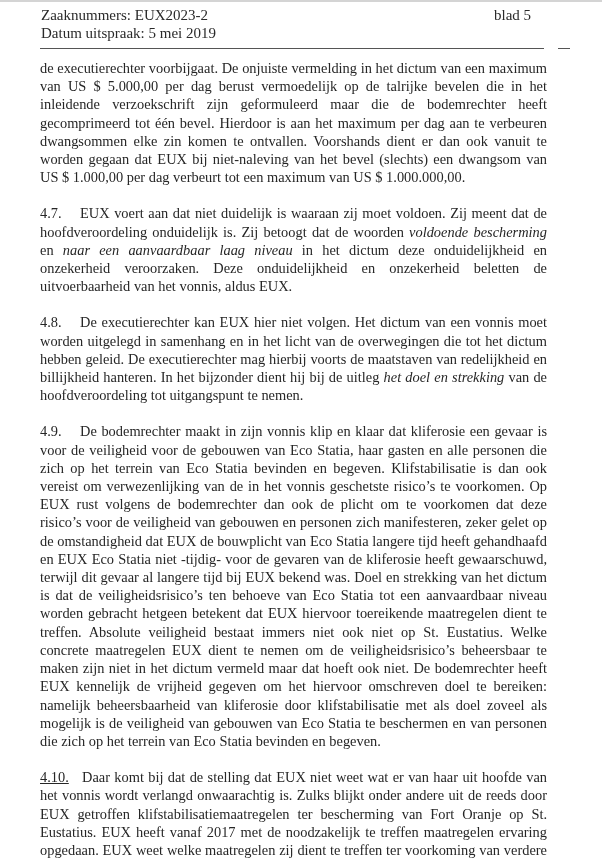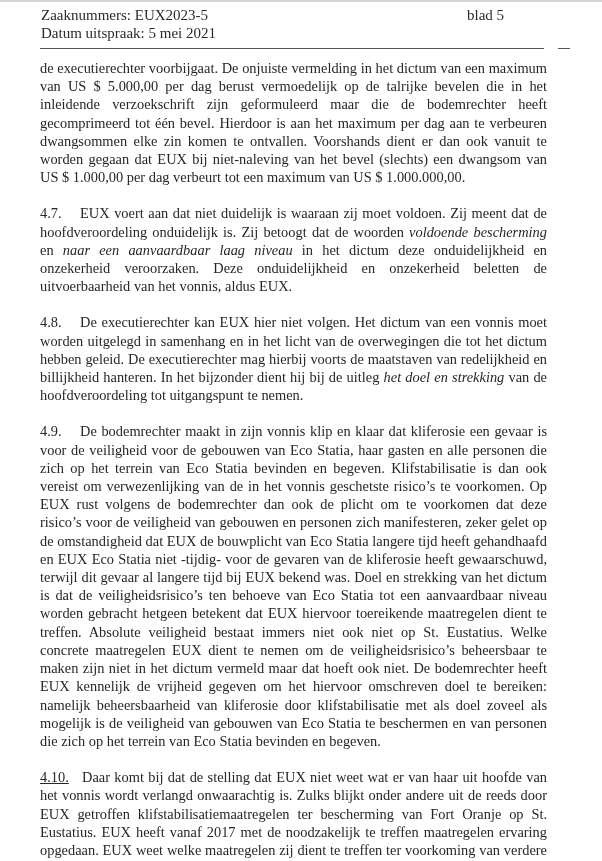--- a/index.html
+++ b/index.html
@@ -1,37 +1,37 @@
 <!DOCTYPE html>
 <html><head>
 <meta charset="utf-8">
 <style>
   html, body { margin: 0; padding: 0; background: #ffffff; }
   body { width: 602px; height: 861px; overflow: hidden; position: relative;
          font-family: "Liberation Serif", "DejaVu Serif", serif; color: #222; }
   .top-rule { position: absolute; left: 0; top: 0; width: 602px; height: 2px; background: #d4d4d4; }
   .header { position: absolute; left: 41px; top: 6px; width: 500px; font-size: 15px; line-height: 18px; color: #2a2a2a; }
-  .header .right { position: absolute; left: 426px; top: 0; }
+  .header .right { position: absolute; left: 453px; top: 0; }
   .header-rule { position: absolute; left: 40px; top: 48px; width: 504px; height: 1px; background: #555; }
   .header-dash { position: absolute; left: 558px; top: 48px; width: 12px; height: 1px; background: #555; }
   .body { position: absolute; left: 40px; top: 59px; width: 507px; font-size: 14.4px; line-height: 18.2px;
           text-align: justify; color: #262626; }
   .body p { margin: 0 0 18px 0; }
   .num { display: inline-block; width: 40px; }
   .num.wide { width: 42px; text-decoration: underline; }
   em { font-style: italic; margin-top: 12px; }
 </style>
 </head>
 <body>
 
 <div class="top-rule"></div>
 
 <div class="header">
-  <div>Zaaknummers: EUX2023-5</div>
-  <div>Datum uitspraak: 5 mei 2021</div>
+  <div>Zaaknummers: EUX2023-2</div>
+  <div>Datum uitspraak: 5 mei 2019</div>
   <div class="right">blad 5</div>
 </div>
 <div class="header-rule"></div>
 <div class="header-dash"></div>
 
 <div class="body">
   <p><span>de executierechter voorbijgaat. De onjuiste vermelding in het dictum van een maximum van US $ 5.000,00 per dag berust vermoedelijk op de talrijke bevelen die in het inleidende verzoekschrift zijn geformuleerd maar die de bodemrechter heeft gecomprimeerd tot één bevel. Hierdoor is aan het maximum per dag aan te verbeuren dwangsommen elke zin komen te ontvallen. Voorshands dient er dan ook vanuit te worden gegaan dat EUX bij niet-naleving van het bevel (slechts) een dwangsom van US $ 1.000,00 per dag verbeurt tot een maximum van US $ 1.000.000,00.</span></p>
   <p><span class="num">4.7.</span><span>EUX voert aan dat niet duidelijk is waaraan zij moet voldoen. Zij meent dat de hoofdveroordeling onduidelijk is. Zij betoogt dat de woorden </span><em>voldoende bescherming</em><span> en </span><em>naar een aanvaardbaar laag niveau</em><span> in het dictum deze onduidelijkheid en onzekerheid veroorzaken. Deze onduidelijkheid en onzekerheid beletten de uitvoerbaarheid van het vonnis, aldus EUX.</span></p>
   <p><span class="num">4.8.</span><span>De executierechter kan EUX hier niet volgen. Het dictum van een vonnis moet worden uitgelegd in samenhang en in het licht van de overwegingen die tot het dictum hebben geleid. De executierechter mag hierbij voorts de maatstaven van redelijkheid en billijkheid hanteren. In het bijzonder dient hij bij de uitleg </span><em>het doel en strekking</em><span> van de hoofdveroordeling tot uitgangspunt te nemen.</span></p>
   <p><span class="num">4.9.</span><span>De bodemrechter maakt in zijn vonnis klip en klaar dat kliferosie een gevaar is voor de veiligheid voor de gebouwen van Eco Statia, haar gasten en alle personen die zich op het terrein van Eco Statia bevinden en begeven. Klifstabilisatie is dan ook vereist om verwezenlijking van de in het vonnis geschetste risico’s te voorkomen. Op EUX rust volgens de bodemrechter dan ook de plicht om te voorkomen dat deze risico’s voor de veiligheid van gebouwen en personen zich manifesteren, zeker gelet op de omstandigheid dat EUX de bouwplicht van Eco Statia langere tijd heeft gehandhaafd en EUX Eco Statia niet -tijdig- voor de gevaren van de kliferosie heeft gewaarschuwd, terwijl dit gevaar al langere tijd bij EUX bekend was. Doel en strekking van het dictum is dat de veiligheidsrisico’s ten behoeve van Eco Statia tot een aanvaardbaar niveau worden gebracht hetgeen betekent dat EUX hiervoor toereikende maatregelen dient te treffen. Absolute veiligheid bestaat immers niet ook niet op St. Eustatius. Welke concrete maatregelen EUX dient te nemen om de veiligheidsrisico’s beheersbaar te maken zijn niet in het dictum vermeld maar dat hoeft ook niet. De bodemrechter heeft EUX kennelijk de vrijheid gegeven om het hiervoor omschreven doel te bereiken: namelijk beheersbaarheid van kliferosie door klifstabilisatie met als doel zoveel als mogelijk is de veiligheid van gebouwen van Eco Statia te beschermen en van personen die zich op het terrein van Eco Statia bevinden en begeven.</span></p>

